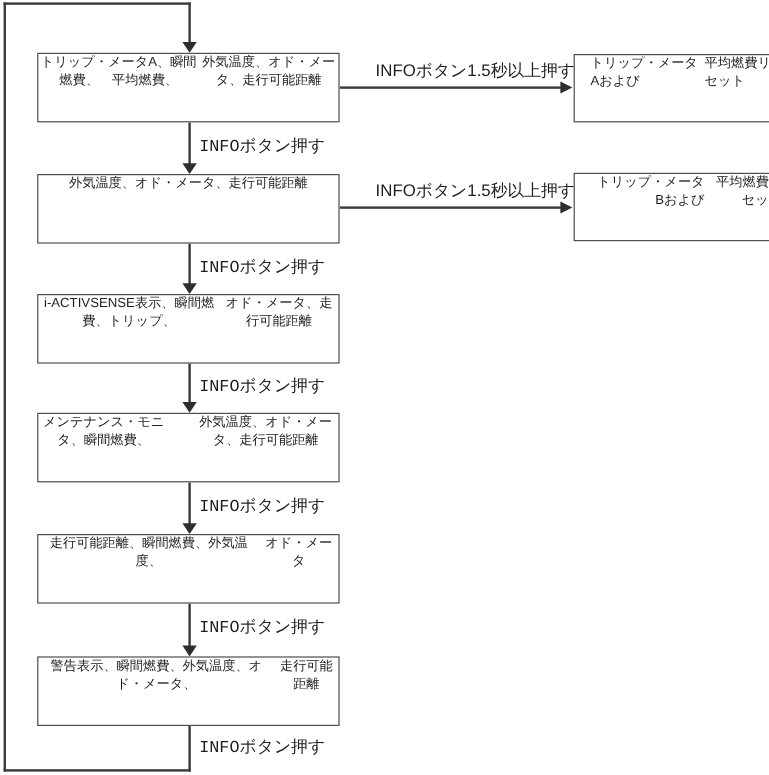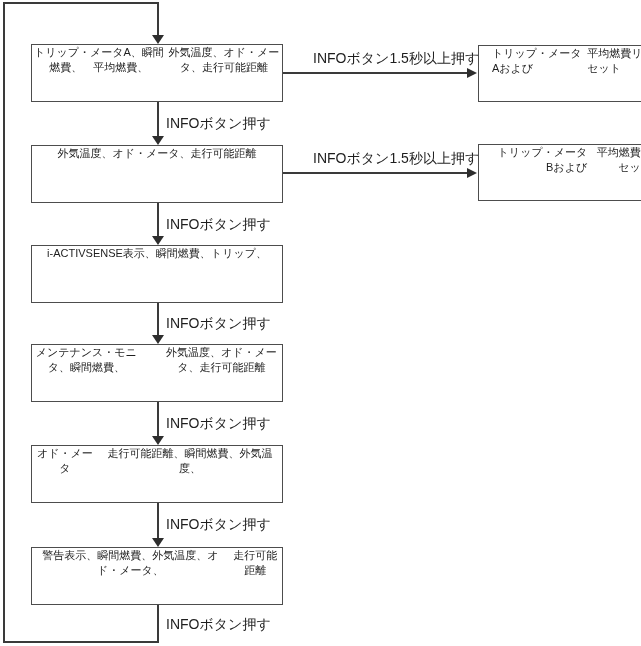--- a/index.html
+++ b/index.html
@@ -51,21 +51,21 @@
     font-size: 11px;
     line-height: 15px;
   }
   .main { left: 31px; width: 252px; height: 58px; text-align: center; }
   .b1 { top: 44px; }  .b2 { top: 145px; } .b3 { top: 245px; }
   .b4 { top: 344px; gap: 20px; } .b5 { top: 445px; } .b6 { top: 547px; }
   .reset { left: 478px; width: 175px; height: 57px; text-align: left; padding-left: 13px; }
   .r1 { top: 45px; } .r2 { top: 144px; text-align: right; }
   
   .lbl { position: absolute; font-size: 14px; line-height: 13px; white-space: nowrap; color: #1e1e1e; }
-  .press { left: 166px; }
+  .press { left: 166px; font-family: Liberation Mono, monospace; }
   .p1 { top: 117px; } .p2 { top: 218px; } .p3 { top: 317px; }
   .p4 { top: 417px; } .p5 { top: 518px; } .p6 { top: 618px; }
   .longpress { left: 313px; }
   .lp1 { top: 52px; } .lp2 { top: 152px; }
 </style>
 </head>
 <body>
 
 <div class="canvas">
 
@@ -101,28 +101,29 @@
 
   <div class="box main b1">
     <div>トリップ・メータA、瞬間燃費、　平均燃費、</div>
     <div>外気温度、オド・メータ、走行可能距離</div>
   </div>
   <div class="box main b2">
     <div>外気温度、オド・メータ、走行可能距離</div>
   </div>
   <div class="box main b3">
     <div>i-ACTIVSENSE表示、瞬間燃費、トリップ、</div>
+    <div>オド・メータ、走行可能距離</div>
   </div>
   <div class="box main b4">
     <div>メンテナンス・モニタ、瞬間燃費、</div>
     <div>外気温度、オド・メータ、走行可能距離</div>
   </div>
   <div class="box main b5">
+    <div>走行可能距離、瞬間燃費、外気温度、</div>
     <div>オド・メータ</div>
-    <div>走行可能距離、瞬間燃費、外気温度、</div>
   </div>
   <div class="box main b6">
     <div>警告表示、瞬間燃費、外気温度、オド・メータ、</div>
     <div>走行可能距離</div>
   </div>
 
   <div class="box reset r1">
     <div>トリップ・メータAおよび</div>
     <div>平均燃費リセット</div>
   </div>

